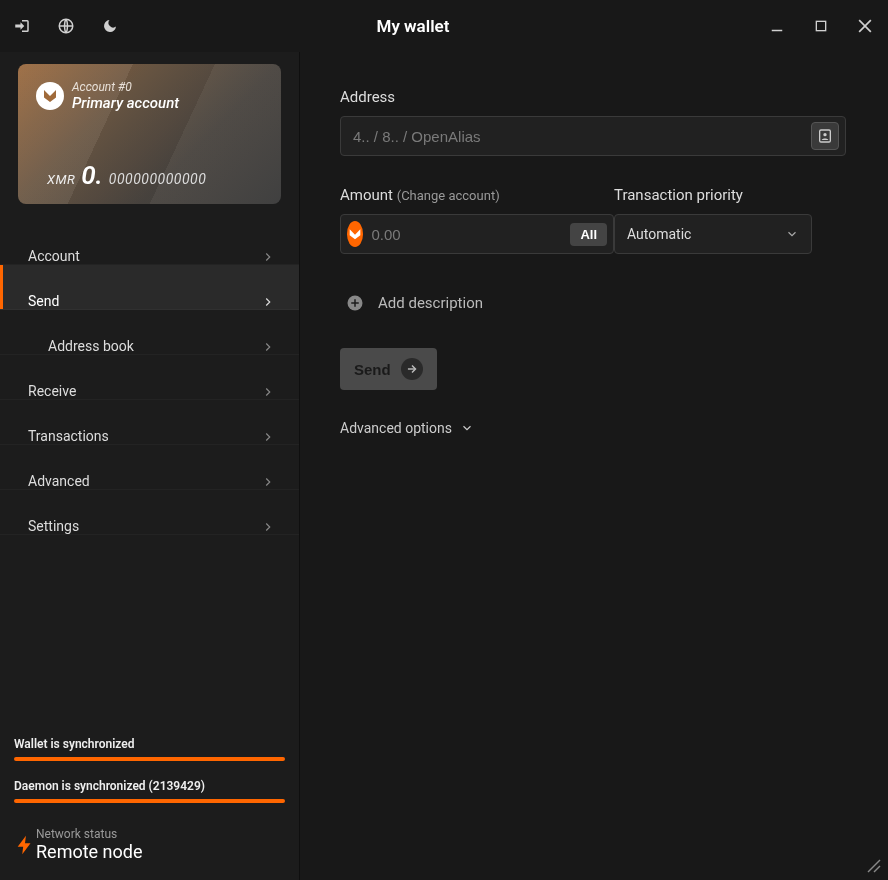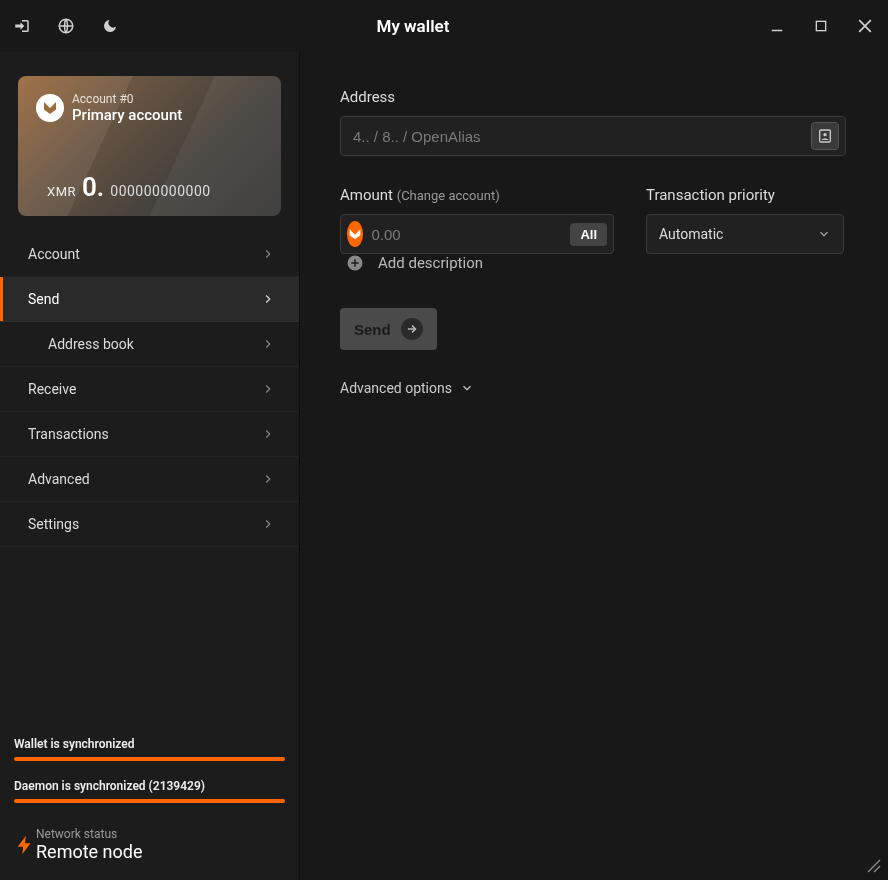--- a/index.html
+++ b/index.html
@@ -8,34 +8,34 @@
   .titlebar-left { display: flex; gap: 24px; align-items: center; }
   .titlebar-icon { width: 20px; height: 20px; display: flex; align-items: center; justify-content: center; cursor: pointer; fill: #d0d0d0; }
   .titlebar-title { flex: 1; text-align: center; font-size: 17px; font-weight: 600; color: #fff; margin-left: -60px; }
   .titlebar-right { display: flex; gap: 22px; align-items: center; }
   .win-btn { width: 22px; height: 22px; display: flex; align-items: center; justify-content: center; cursor: pointer; stroke: #d0d0d0; fill: none; }
 
   .body-wrap { display: flex; height: 828px; }
   .sidebar { width: 300px; background: #1c1c1c; display: flex; flex-direction: column; border-right: 1px solid #0f0f0f; }
   .main { flex: 1; background: #181818; padding: 36px 40px 0 40px; position: relative; }
 
-  .account-card { margin: 24px 18px 16px 18px; height: 140px; border-radius: 8px; background: linear-gradient(135deg, #9b6a3f 0%, #6a5744 35%, #4a4540 65%, #3a3a3a 100%); padding: 16px 18px; position: relative; overflow: hidden; }
+  .account-card { margin: 12px 18px 16px 18px; height: 140px; border-radius: 8px; background: linear-gradient(135deg, #9b6a3f 0%, #6a5744 35%, #4a4540 65%, #3a3a3a 100%); padding: 16px 18px; position: relative; overflow: hidden; font-style: italic; }
   .account-card::before { content:""; position:absolute; inset:0; background: linear-gradient(115deg, rgba(255,255,255,0.05) 0 35%, rgba(0,0,0,0.05) 35% 60%, rgba(255,255,255,0.03) 60% 100%); }
   .account-logo { width: 28px; height: 28px; border-radius: 50%; background: #fff; display:inline-flex; align-items:center; justify-content:center; margin-right: 8px; vertical-align: top; position:relative; z-index:1;}
   .account-head { display:flex; align-items:center; position:relative; z-index:1;}
   .account-meta { display:flex; flex-direction:column; }
   .account-number { font-size: 12px; color: #e8e0d8; }
   .account-name { font-size: 15px; color: #fff; font-weight: 500; }
   .balance-row { position: absolute; bottom: 14px; left: 29px; z-index:1; display:flex; align-items: baseline; gap: 6px;}
   .balance-currency { font-size: 13px; color: #eee; letter-spacing: 0.5px;}
   .balance-int { font-size: 26px; font-weight: 600; color: #fff; }
   .balance-dec { font-size: 14px; color: #ddd; letter-spacing: 0.5px;}
 
   .nav { flex: 0 0 auto; }
-  .nav-item { height: 45px; display: flex; align-items: center; padding: 0 24px 0 28px; font-size: 14px; color: #ddd; cursor: pointer; position: relative; border-bottom: 1px solid rgba(255,255,255,0.03);}
+  .nav-item { height: 45px; display: flex; align-items: flex-end; padding: 0 24px 0 28px; font-size: 14px; color: #ddd; cursor: pointer; position: relative; border-bottom: 1px solid rgba(255,255,255,0.03);}
   .nav-item.active { background: #2a2a2a; color: #fff; }
   .nav-item.active::before { content:""; position:absolute; left:0; top:0; bottom:0; width:3px; background:#ff6600; }
   .nav-item.sub { padding-left: 48px; }
   .nav-item .chev { margin-left: auto; stroke: #888; }
   .nav-item.active .chev { stroke: #ddd; }
 
   .spacer { flex: 1; }
 
   .sync-block { padding: 10px 14px 0 14px; }
   .sync-label { font-size: 12px; font-weight: 600; color: #eee; margin-bottom: 6px; }
@@ -48,21 +48,21 @@
   .netstatus-value { font-size: 18px; color: #fff; }
 
   
   .field-label { font-size: 15px; color: #ddd; margin-bottom: 10px; }
   .field-label .hint { font-size: 13px; color: #999; }
   .input-row { display:flex; align-items:center; background:#212121; border:1px solid #3a3a3a; border-radius:4px; height:40px; padding: 0 6px 0 12px; }
   .input-row input { flex:1; background:transparent; border:none; outline:none; color:#ddd; font-size:15px; }
   .input-row input::placeholder { color:#7a7a7a; }
   .addr-row { width: 506px; margin-bottom: 30px;}
   .addr-iconbtn { width:28px; height:28px; background:#3a3a3a; border:1px solid #555; border-radius:4px; display:flex; align-items:center; justify-content:center; cursor:pointer; }
-  .two-col { display:flex; gap: 32px; }
+  .two-col { display:flex; margin-bottom: 40px;}
   .col { display:flex; flex-direction:column; }
   .col.amount { width: 274px; }
   .col.priority { width: 198px; }
   .amount-row { width: 100%; }
   .xmr-badge { width:26px; height:26px; border-radius:50%; background:#ff6600; display:flex; align-items:center; justify-content:center; margin-right:8px;}
   .all-btn { background:#444; color:#fff; border:none; border-radius:4px; padding:4px 10px; font-size:13px; font-weight:600; cursor:pointer;}
   .select-row { width: 100%; justify-content: space-between; cursor:pointer; padding-right:12px;}
   .select-row span { color:#ddd; font-size:14px; }
 
   .add-desc { display:flex; gap: 14px; color:#bbb; font-size:15px; cursor:pointer; margin-bottom: 36px; padding-left: 6px;}

